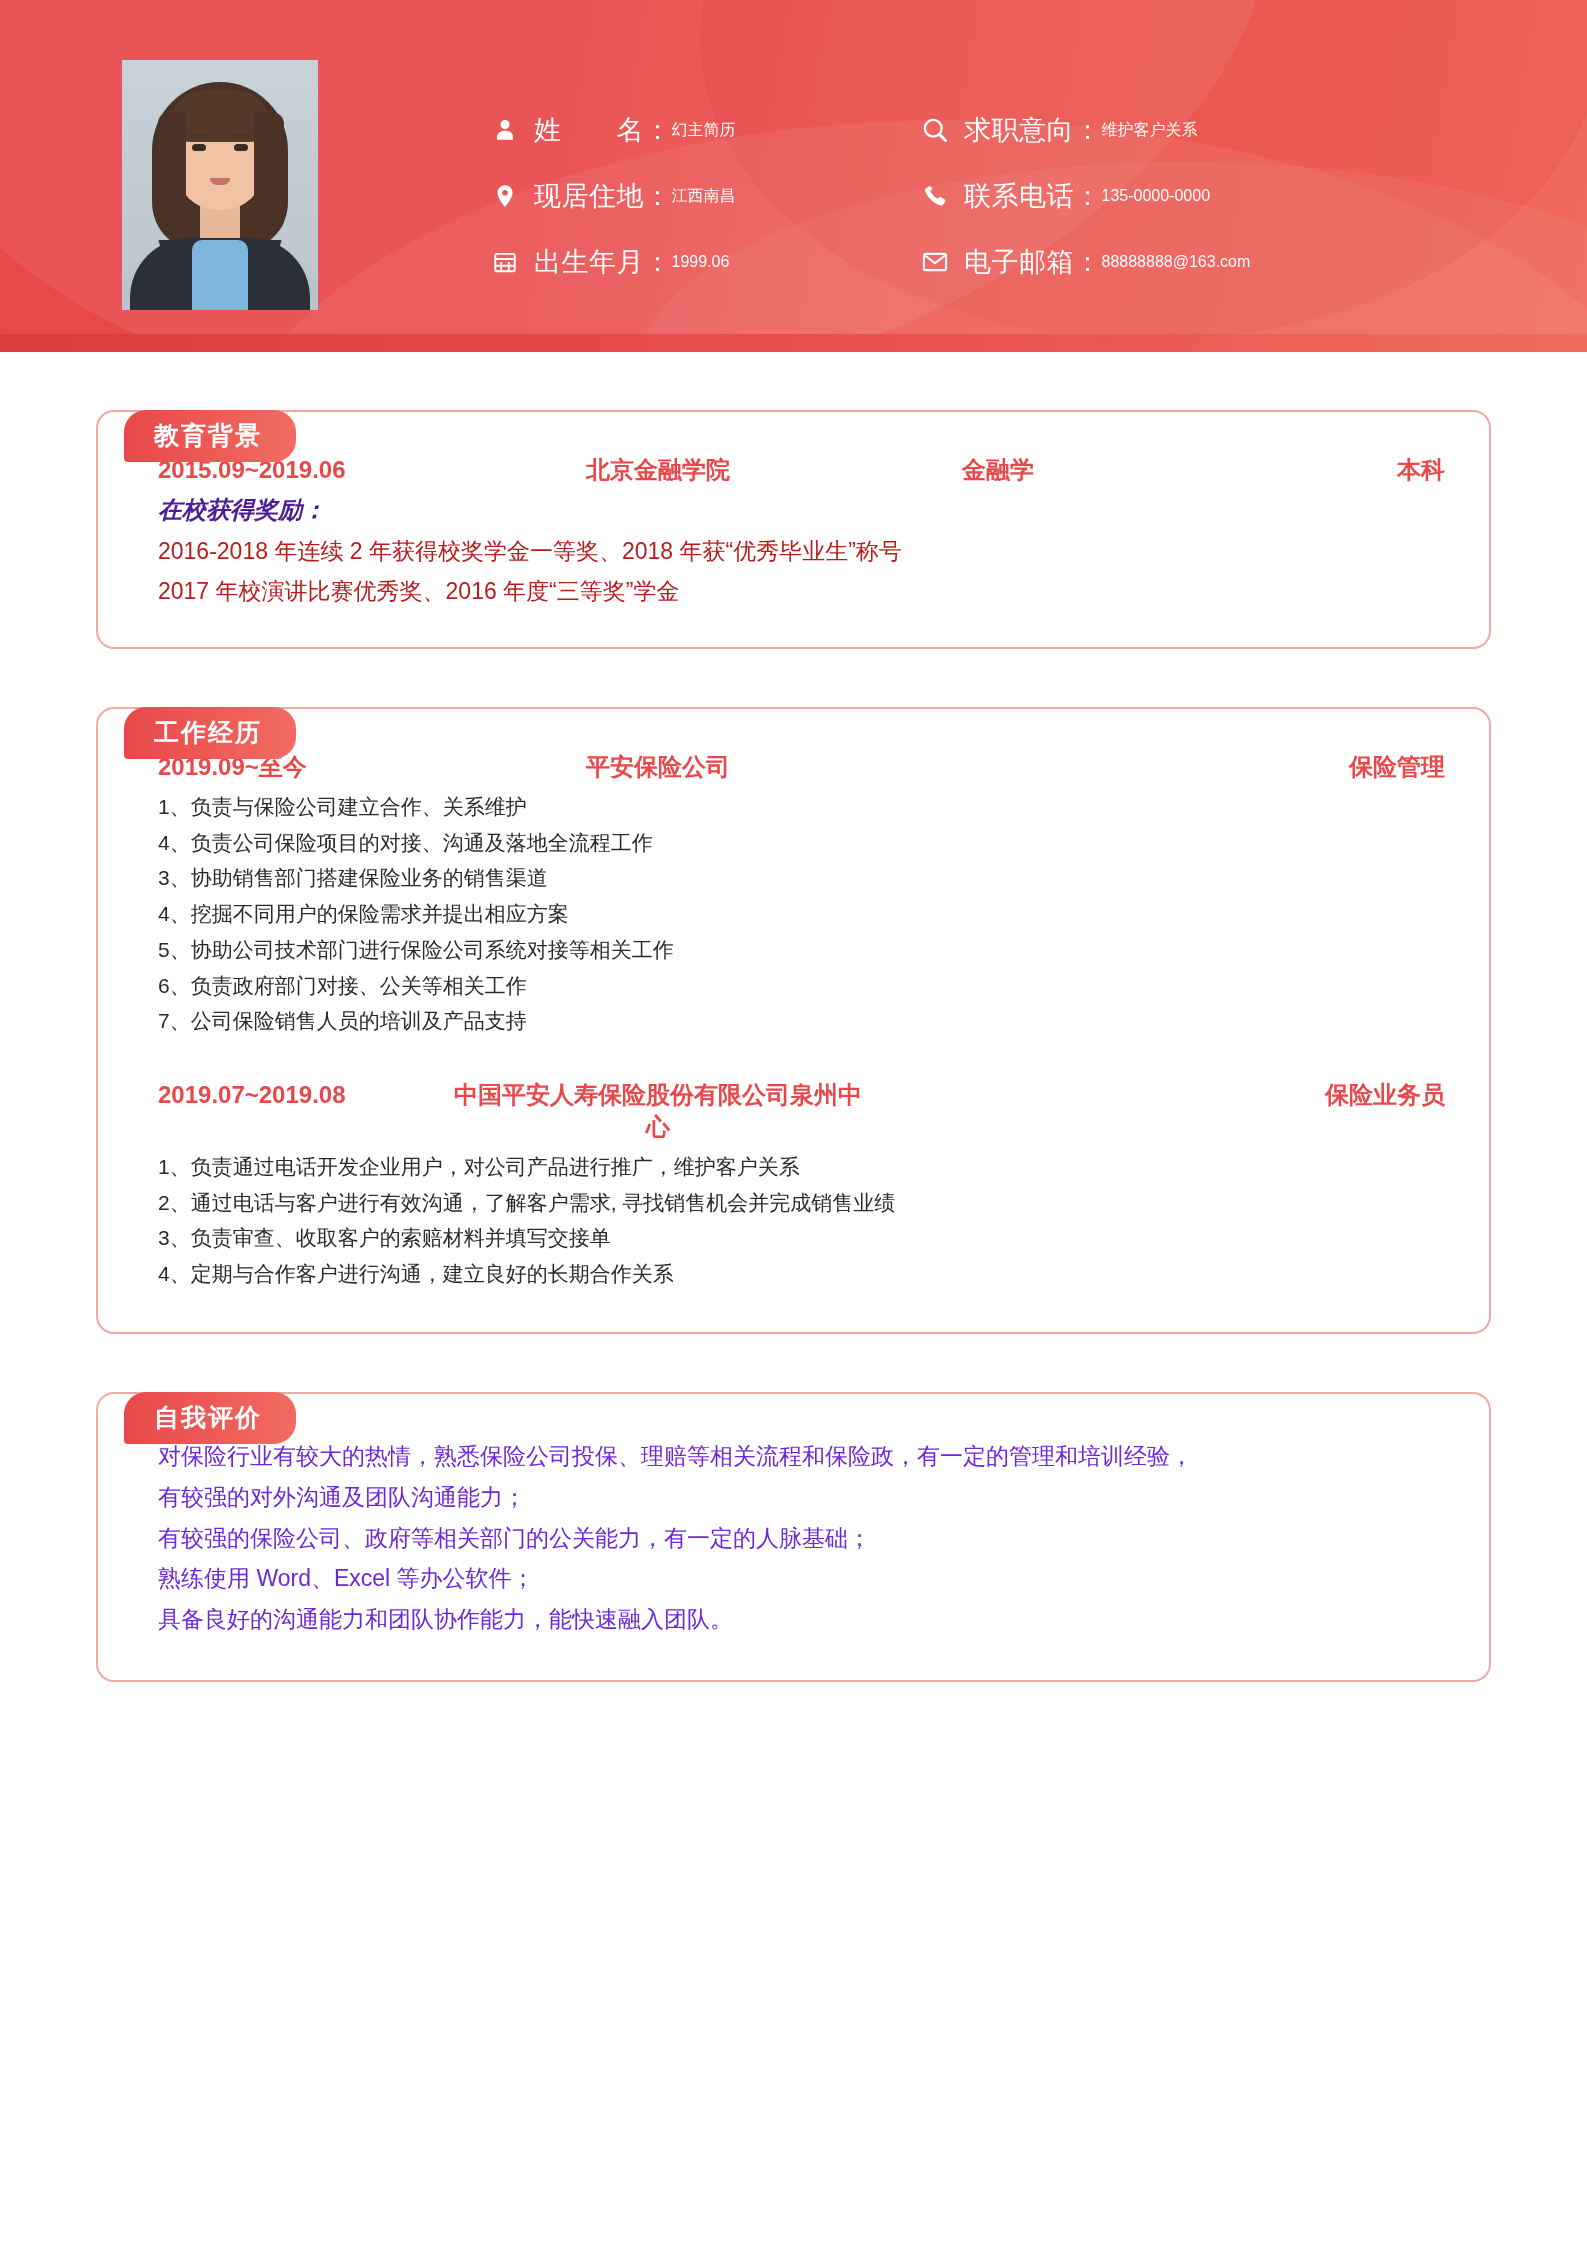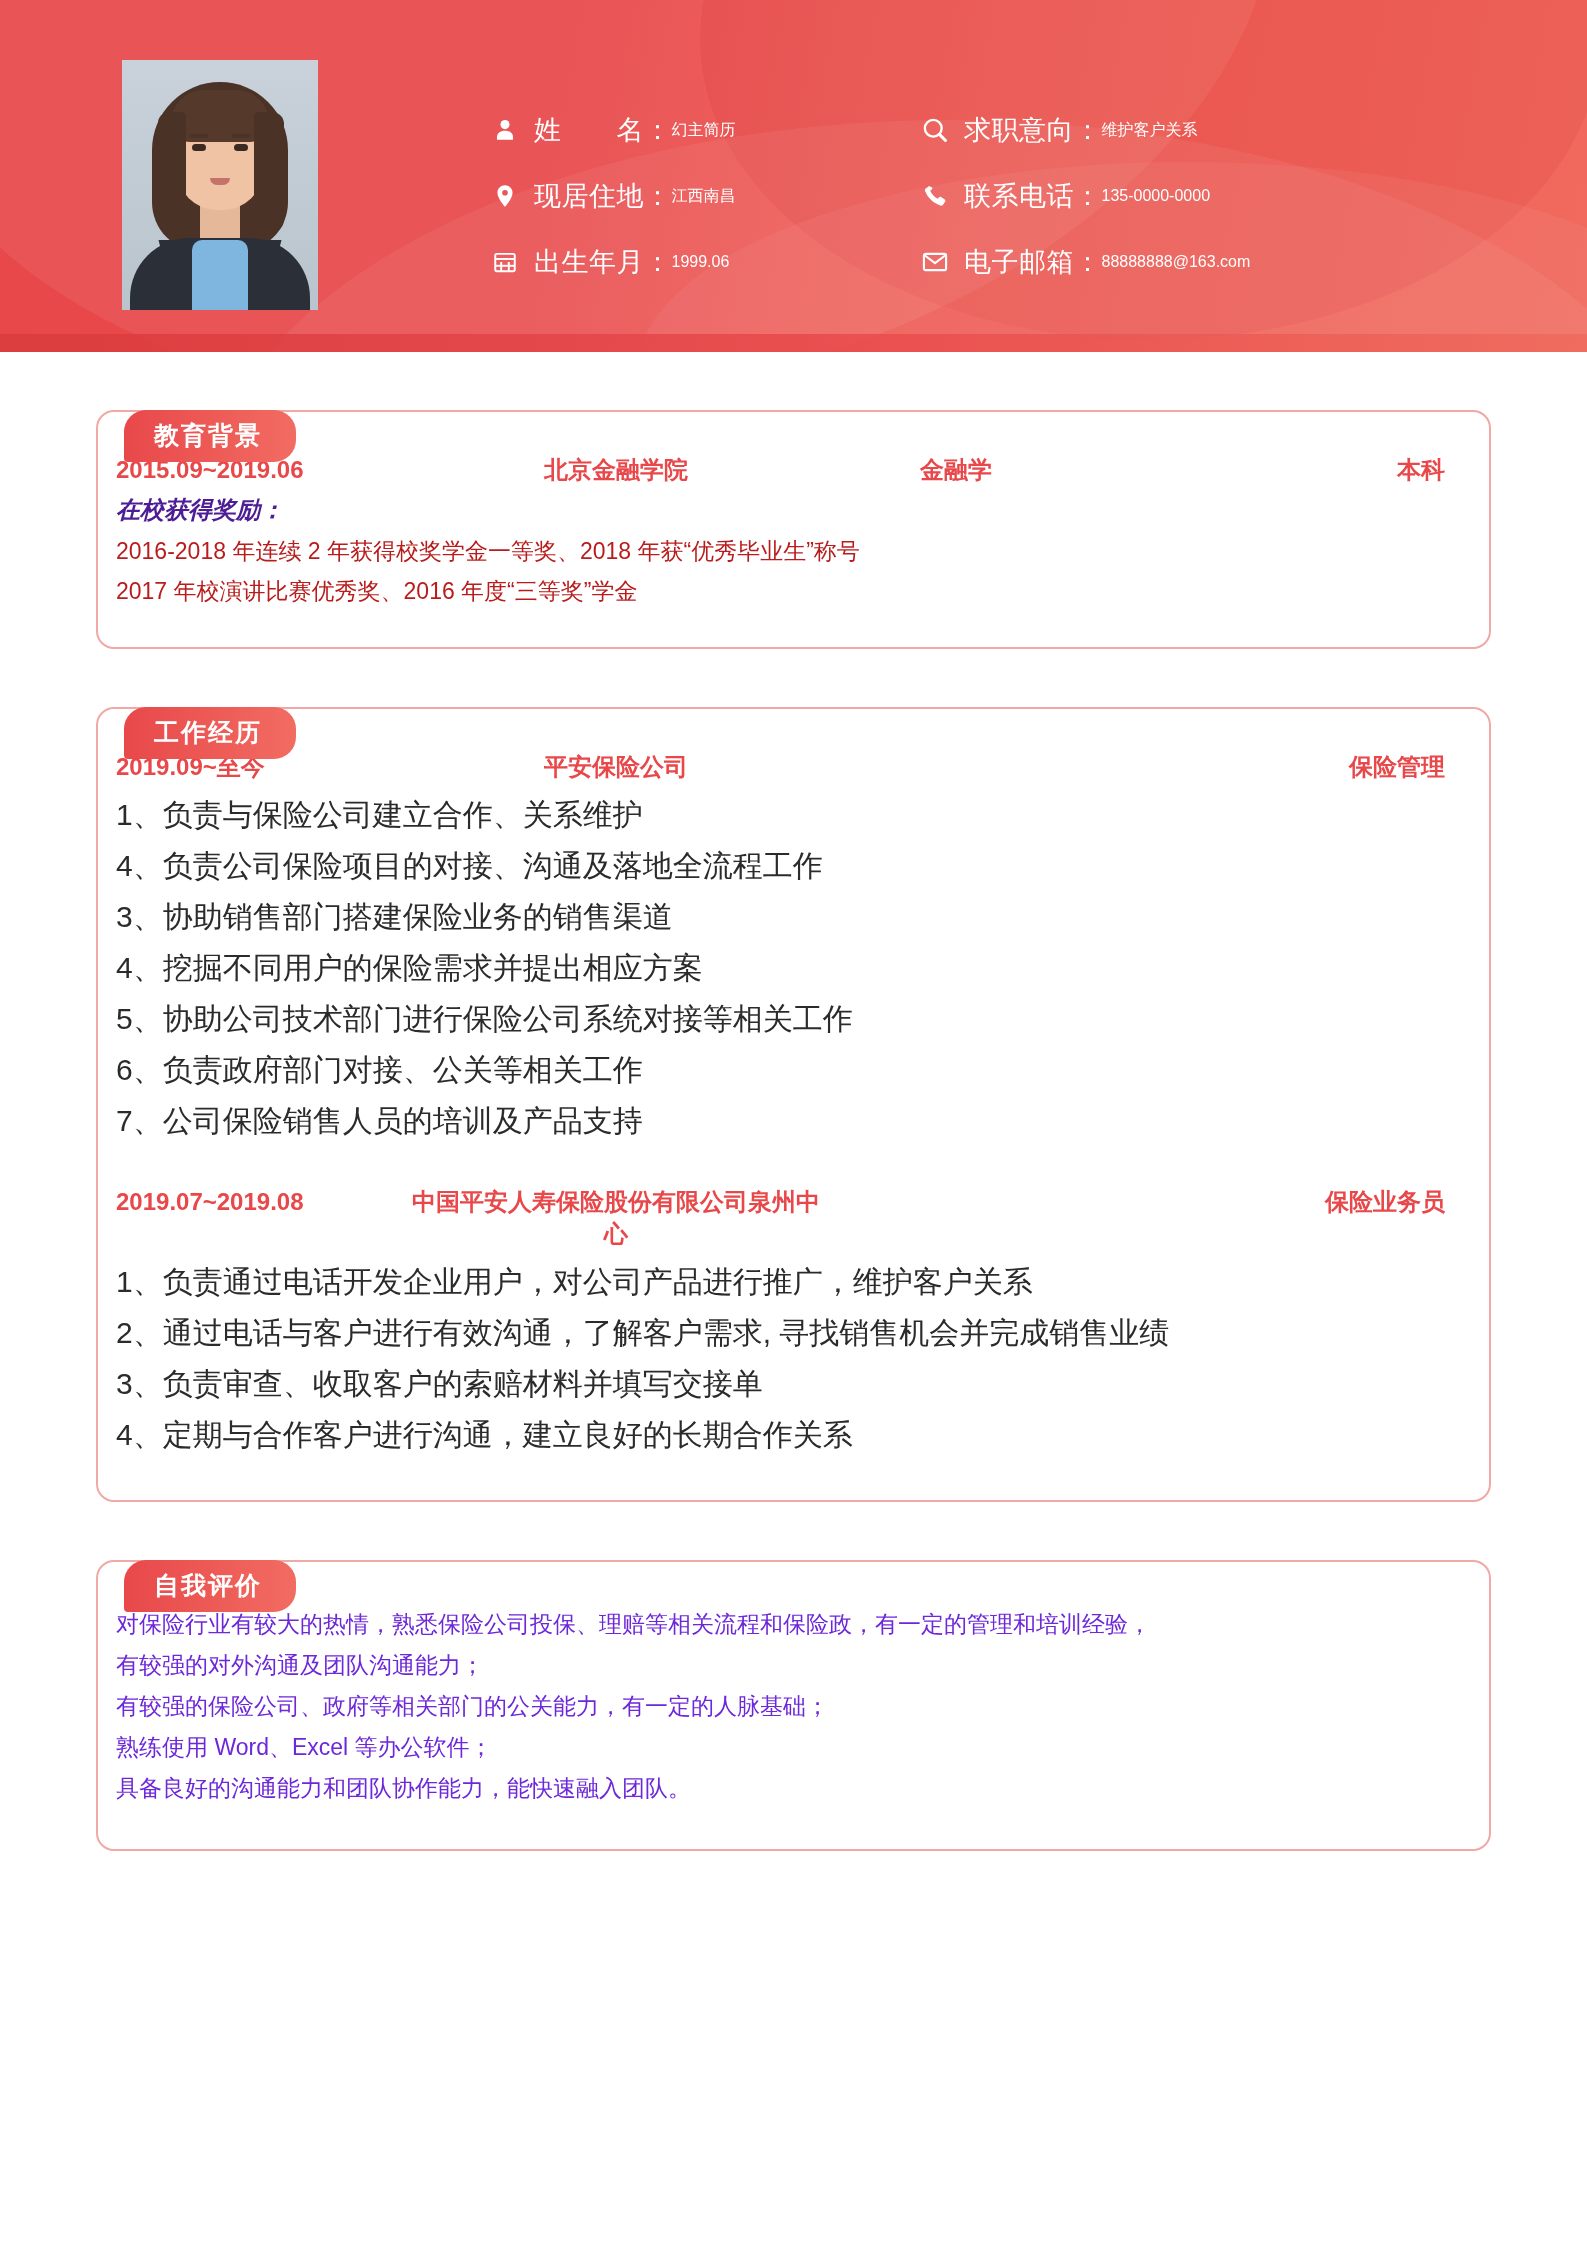--- a/index.html
+++ b/index.html
@@ -126,21 +126,21 @@
     font-weight: bold;
     padding: 9px 34px 10px 30px;
     border-radius: 22px 22px 22px 4px;
     z-index: 3;
     letter-spacing: 2px;
   }
   .section-box {
     border: 2px solid #f0a9a5;
     border-radius: 18px;
     margin-top: 24px;
-    padding: 42px 44px 40px 18px;
+    padding: 42px 44px 40px 60px;
   }
   .section-box.edu { padding-bottom: 36px; }
 
   .row-head {
     display: flex;
     align-items: baseline;
     color: #e8484a;
     font-weight: bold;
     font-size: 24px;
     margin-bottom: 6px;
@@ -159,21 +159,21 @@
     margin: 8px 0 6px 0;
     font-style: italic;
   }
   .para {
     font-size: 23px;
     color: #b91c1c;
     line-height: 1.72;
   }
   .bullets { list-style: none; margin-top: 4px; }
   .bullets li {
-    font-size: 30px;
+    font-size: 21px;
     color: #2b2b2b;
     line-height: 1.70;
   }
   .block-gap { height: 40px; }
   .eval-line { font-size: 23px; color: #6d28d9; line-height: 1.78; }
   .footer-space { height: 120px; }
 </style>
 </head>
 <body>
 

